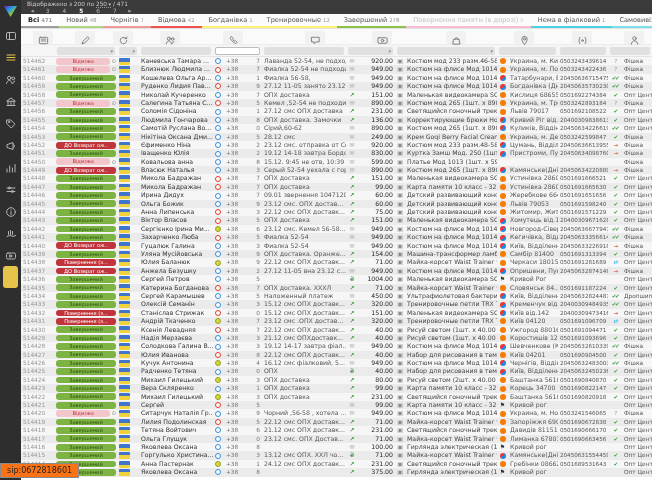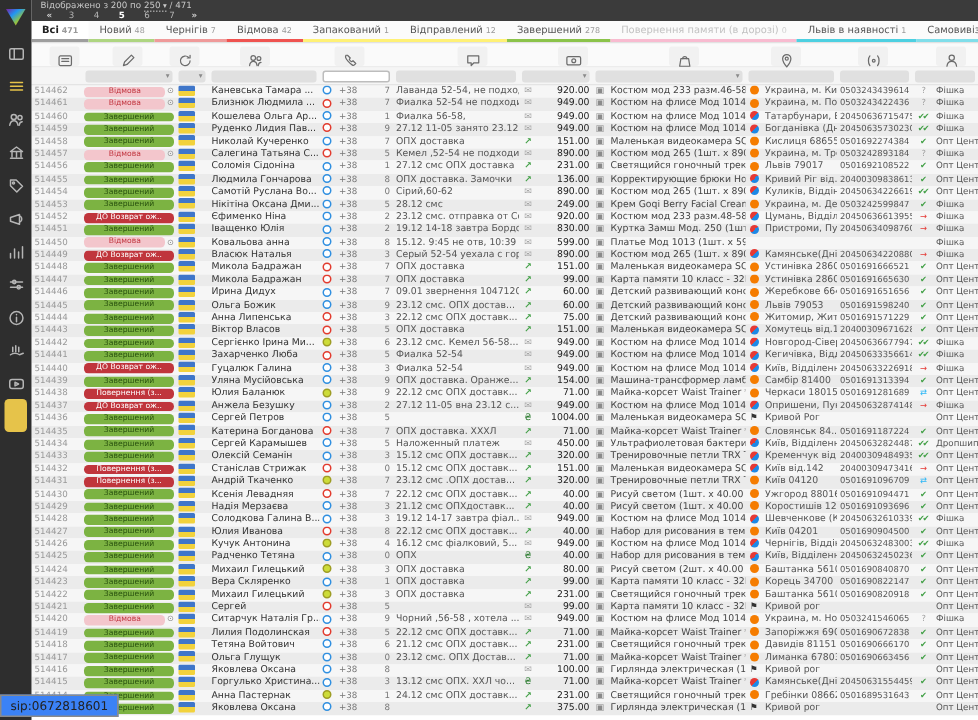--- a/index.html
+++ b/index.html
@@ -73,21 +73,21 @@
   .td.di{padding:0;text-align:center;font-size:6px;color:#333;}
   .dnp{display:inline-block;width:6px;height:6px;border-radius:50%;background:#f57c00;vertical-align:middle;}
   .dukr{display:inline-block;width:6px;height:6px;border-radius:50%;vertical-align:middle;
         background:linear-gradient(135deg,#e53935 50%,#1e88e5 50%);}
   .td.rg{color:#555;}
   .td.tn{color:#555;font-size:5.6px;}
   .td.ti{padding:0;text-align:center;font-size:5.6px;letter-spacing:-1.5px;}
   .t-q{color:#9e9e9e;}.t-c,.t-c2{color:#43a047;}.t-ar{color:#e53935;}.t-sy{color:#29b6f6;}
   .td.sc{color:#555;font-size:5.8px;}
   
-  .sipbox{position:absolute;left:0;bottom:2px;z-index:6;background:#3b82f6;border:1px solid #8a8a8a;
+  .sipbox{position:absolute;left:0;bottom:2px;z-index:6;background:#f97316;border:1px solid #8a8a8a;
           padding:2px 6px;font-size:8px;color:#222;}
 </style>
 </head>
 <body>
 
 <div class="app">
 
   <aside class="sidebar">
     <div class="logo">
       <svg viewBox="0 0 15 13" width="15" height="13">
@@ -161,25 +161,25 @@
         <span>/ 471</span>
       </div>
       <div class="pages" id="pages"><span class="pnav">«</span><span class="pnum">3</span><span class="pnum">4</span><span class="pnum cur">5</span><span class="pnum">6</span><span class="pnum">7</span><span class="pnav">»</span></div>
     </div>
 
     <div class="tabs" id="tabs">
         <div class="tab active" style="--u:#9e9e9e"><span class="tl">Всі</span><span class="tc">471</span></div>
         <div class="tab" style="--u:#aed581"><span class="tl">Новий</span><span class="tc">48</span></div>
         <div class="tab" style="--u:#ef9a9a"><span class="tl">Чернігів</span><span class="tc">7</span></div>
         <div class="tab" style="--u:#ef5350"><span class="tl">Відмова</span><span class="tc">42</span></div>
-        <div class="tab" style="--u:#fff176"><span class="tl">Запакований</span><span class="tc">1</span></div>
-        <div class="tab" style="--u:#fff176"><span class="tl">Відправлений</span><span class="tc">12</span></div>
+        <div class="tab" style="--u:#fff176"><span class="tl">Богданівка</span><span class="tc">1</span></div>
+        <div class="tab" style="--u:#fff176"><span class="tl">Тренировочные</span><span class="tc">12</span></div>
         <div class="tab" style="--u:#8bc34a"><span class="tl">Завершений</span><span class="tc">278</span></div>
         <div class="tab dim" style="--u:#f8bbd0"><span class="tl">Повернення памяти (в дорозі)</span><span class="tc">0</span></div>
-        <div class="tab" style="--u:#4dd0e1"><span class="tl">Львів в наявності</span><span class="tc">1</span></div>
+        <div class="tab" style="--u:#4dd0e1"><span class="tl">Нема в фіалковий</span><span class="tc">1</span></div>
         <div class="tab" style="--u:#80deea"><span class="tl">Самовивіз</span></div>
       </div>
 
     <div class="thead" id="thead">
         <span class="hic" style="left:12px"><svg viewBox="0 0 12 12">
             <rect x="1.5" y="2.5" width="9" height="7" rx="1"></rect>
             <path d="M3.5 4.5h5M3.5 6.5h5"></path>
           </svg></span>
         <span class="hic" style="left:54px"><svg viewBox="0 0 12 12">
             <path d="M2.5 9.5l.8-2.6 5-5 1.8 1.8-5 5-2.6.8z"></path>

